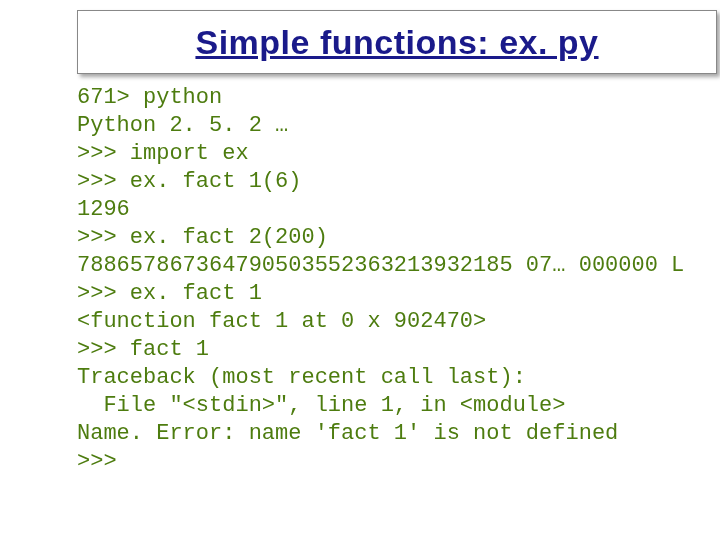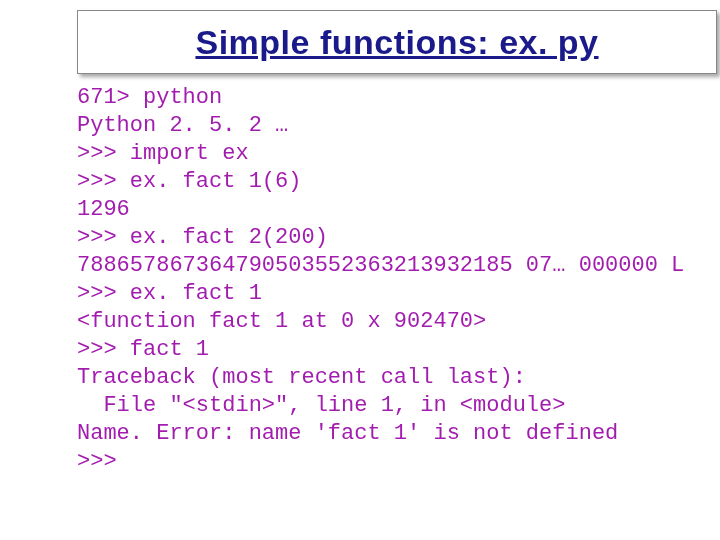--- a/index.html
+++ b/index.html
@@ -38,21 +38,21 @@
     letter-spacing: 0.5px;
   }
   .code-block {
     position: absolute;
     top: 84px;
     left: 40px;
     right: 40px;
     font-family: "Courier New", Courier, monospace;
     font-size: 22px;
     line-height: 28px;
-    color: #a21caf;
+    color: #4d7c0f;
     white-space: pre;
   }
 </style>
 </head>
 <body>
 
 <div class="slide">
   <div class="title-box">
     <span class="title-text">Simple functions: ex. py</span>
   </div>

